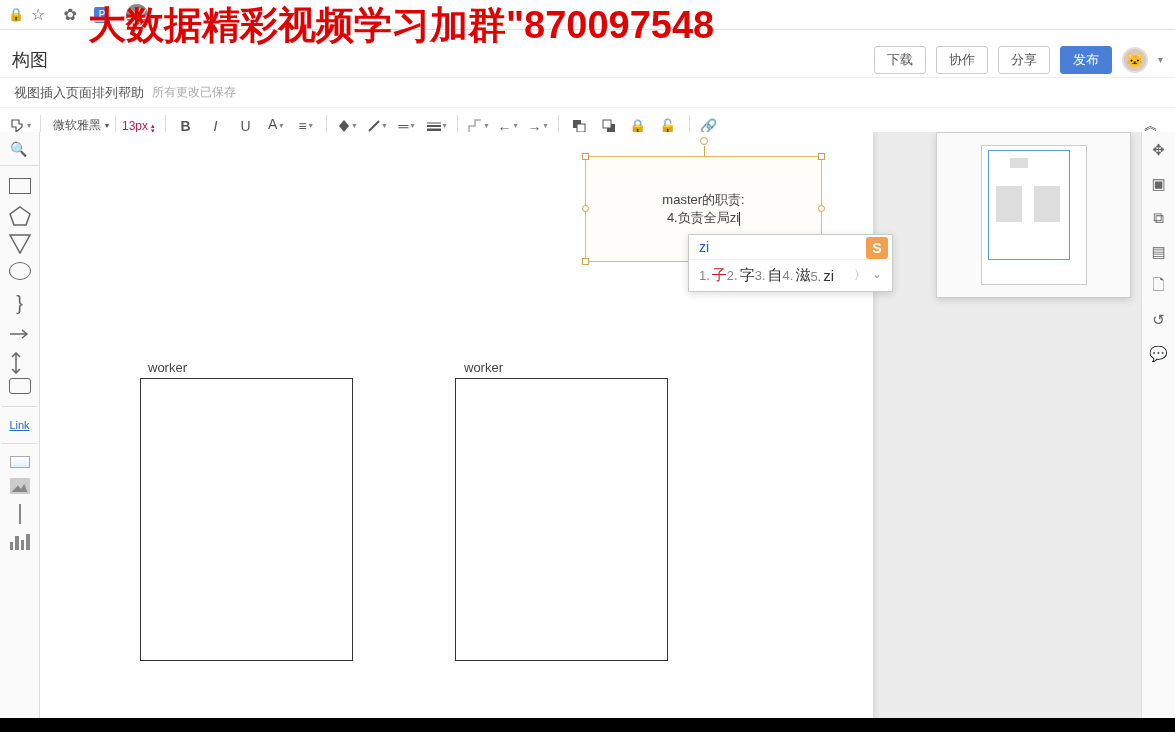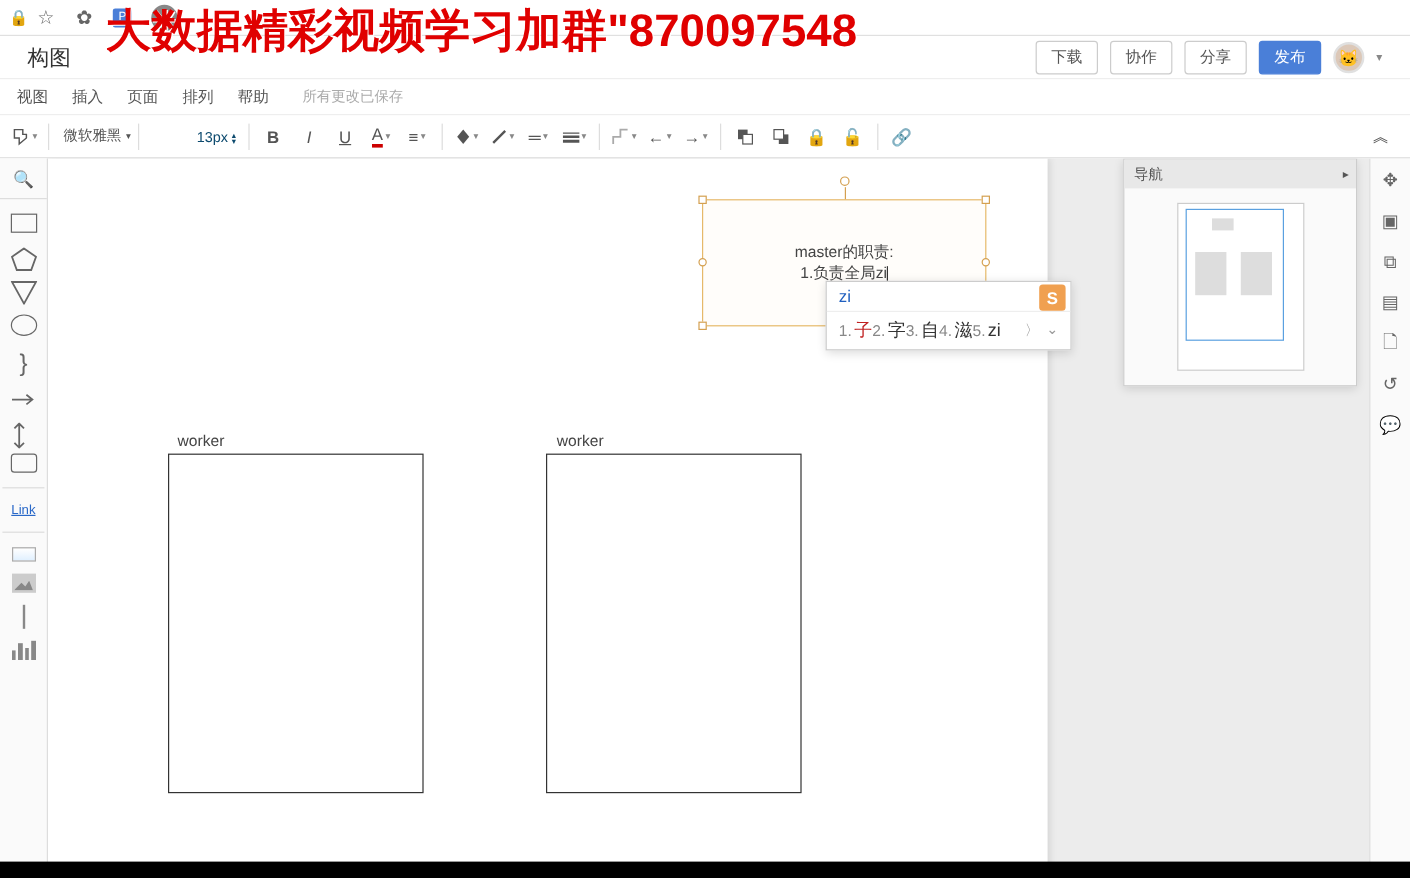--- a/index.html
+++ b/index.html
@@ -11,40 +11,40 @@
 .url { color: #555; font-size: 13px; flex: 1; }
 .browser-icons { display: flex; gap: 16px; align-items: center; }
 .b-ic { width: 16px; height: 16px; display: flex; align-items: center; justify-content: center; color: #666; cursor: pointer; }
 .b-ic.blue { background: #4a7fd8; color: #fff; border-radius: 2px; font-size: 10px; }
 .b-ic.circle { width: 22px; height: 22px; background: #888; border-radius: 50%; }
 
 
 .overlay-text { position: absolute; left: 88px; top: 0; font-size: 38px; font-weight: bold; color: #e00000; z-index: 50; text-shadow: 1px 1px 0 #fff; pointer-events: none; }
 
 
-.title-row { height: 36px; display: flex; align-items: center; justify-content: space-between; padding: 0 23px; border-bottom: 1px solid #eee; }
+.title-row { height: 36px; display: flex; align-items: center; justify-content: space-between; padding: 0 12px; border-bottom: 1px solid #eee; margin-top: 12px; }
 .doc-title { font-size: 18px; color: #333; }
 .title-right { display: flex; align-items: center; gap: 10px; }
 .tr-btn { padding: 4px 12px; border: 1px solid #ccc; border-radius: 3px; font-size: 13px; color: #555; cursor: pointer; background: #fff; }
 .tr-btn.primary { background: #4a7fd8; color: #fff; border-color: #4a7fd8; }
 .avatar { width: 26px; height: 26px; border-radius: 50%; background: #dcc8b8; border: 2px solid #e0e0e0; display: flex; align-items: center; justify-content: center; font-size: 14px; }
 .avatar-dd { font-size: 10px; color: #888; }
 
 
-.menu-row { height: 30px; display: flex; align-items: center; gap: 20px; padding: 0 14px; border-bottom: 1px solid #eee; font-size: 13px; color: #555; }
+.menu-row { height: 30px; display: flex; align-items: center; padding: 0 14px; border-bottom: 1px solid #eee; font-size: 13px; color: #555; }
 .menu-row span { cursor: pointer; }
 .save-status { color: #aaa; font-size: 12px; margin-left: 8px; }
 
 
 .toolbar { height: 36px; display: flex; align-items: center; padding: 0 6px; border-bottom: 1px solid #ddd; gap: 2px; position: relative; }
 .tb-item { min-width: 28px; height: 28px; display: flex; align-items: center; justify-content: center; color: #555; cursor: pointer; font-size: 14px; position: relative; border-radius: 2px; }
 .tb-sep { width: 1px; height: 22px; background: #ddd; margin: 0 4px; }
 .font-sel { font-size: 12px; color: #555; padding: 0 6px; min-width: 58px; border-right: 1px solid #ddd; display: flex; align-items: center; height: 22px; }
 .font-sel .dd { margin-left: 4px; font-size: 8px; }
-.size-sel { font-size: 12px; color: #0c4a6e; padding: 0 4px; display: flex; align-items: flex-end; margin-left: 42px; }
+.size-sel { font-size: 12px; color: #be185d; padding: 0 4px; display: flex; align-items: flex-end; }
 .size-sel .spin { display: flex; flex-direction: column; margin-left: 3px; line-height: 5px; font-size: 7px; }
 .drop-arrow { font-size: 8px; margin-left: 2px; color: #888; }
 .collapse-btn { position: absolute; right: 10px; top: 50%; transform: translateY(-50%); }
 
 
 .main { position: absolute; top: 132px; left: 0; right: 0; bottom: 0; display: flex; }
 
 
 .palette { width: 40px; background: #fafafa; border-right: 1px solid #ddd; display: flex; flex-direction: column; align-items: center; padding-top: 6px; gap: 12px; }
 .search-ic { width: 28px; height: 28px; display: flex; align-items: center; justify-content: center; color: #888; font-size: 14px; border-bottom: 1px solid #ddd; width: 100%; padding-bottom: 6px; }
@@ -62,21 +62,21 @@
 .mini-img::after { content: ""; position: absolute; left: 2px; bottom: 2px; width: 16px; height: 8px; background: #888; clip-path: polygon(0 100%, 40% 20%, 60% 60%, 80% 0, 100% 100%); }
 .mini-line { width: 2px; height: 20px; background: #888; }
 .mini-chart { width: 20px; height: 16px; position: relative; display: flex; align-items: flex-end; gap: 2px; }
 .mini-chart span { width: 4px; background: #888; }
 
 
 .canvas-wrap { flex: 1; background: #ececec; position: relative; overflow: hidden; }
 .canvas { position: absolute; left: 0; top: 0; width: 833px; height: 100%; background: #fff; box-shadow: 2px 0 6px rgba(0,0,0,0.1); }
 .shape { position: absolute; }
 .master-box { left: 295px; top: 55px; width: 146px; height: 80px; border: 1.5px solid #333; display: flex; align-items: center; justify-content: center; font-size: 13px; color: #444; }
-.text-box { left: 545px; top: 34px; width: 237px; height: 106px; border: 1px solid #e6b96a; background: rgba(255,250,240,0.3); }
+.text-box { left: 545px; top: 24px; width: 237px; height: 106px; border: 1px solid #e6b96a; background: rgba(255,250,240,0.3); }
 .text-box .content { position: absolute; left: 0; right: 0; top: 50%; transform: translateY(-50%); text-align: center; font-size: 13px; color: #444; line-height: 1.4; }
 .text-cursor { display: inline-block; width: 1px; height: 14px; background: #333; vertical-align: middle; }
 .sel-handle { position: absolute; width: 7px; height: 7px; border: 1px solid #d4a050; background: #fff; }
 .sel-handle.tl { left: -4px; top: -4px; } .sel-handle.tr { right: -4px; top: -4px; }
 .sel-handle.bl { left: -4px; bottom: -4px; } .sel-handle.br { right: -4px; bottom: -4px; }
 .sel-handle.ml { left: -4px; top: 50%; margin-top: -4px; border-radius: 50%; }
 .sel-handle.mr { right: -4px; top: 50%; margin-top: -4px; border-radius: 50%; }
 .sel-handle.mb { left: 50%; bottom: -4px; margin-left: -4px; border-radius: 50%; }
 .rot-handle { position: absolute; left: 50%; top: -20px; margin-left: -4px; width: 8px; height: 8px; border: 1px solid #d4a050; border-radius: 50%; background: #fff; }
 .rot-handle::before { content: ""; position: absolute; left: 3px; top: 8px; width: 1px; height: 10px; background: #d4a050; }
@@ -278,21 +278,21 @@
         <div class="sel-handle tl"></div>
         <div class="sel-handle tr"></div>
         <div class="sel-handle bl"></div>
         <div class="sel-handle br"></div>
         <div class="sel-handle ml"></div>
         <div class="sel-handle mr"></div>
         <div class="sel-handle mb"></div>
         <div class="rot-handle"></div>
         <div class="content">
           <span>master的职责:</span><br>
-          <span>1.负责全局zi</span><span class="text-cursor"></span>
+          <span>4.负责全局zi</span><span class="text-cursor"></span>
         </div>
       </div>
 
       <div class="worker-label" style="left:108px; top:228px">worker</div>
       <div class="worker-box" style="left:100px; top:246px; width:213px; height:283px"></div>
       <div class="worker-label" style="left:424px; top:228px">worker</div>
       <div class="worker-box" style="left:415px; top:246px; width:213px; height:283px"></div>
     </div>
 
     <div class="ime" style="left:648px; top:102px">
@@ -307,24 +307,20 @@
         <span class="ime-cand"><span class="num">4.</span><span>滋</span></span>
         <span class="ime-cand"><span class="num">5.</span><span>zi</span></span>
         <span class="ime-nav">
             <span>〉</span>
             <span>⌄</span>
           </span>
       </div>
     </div>
 
     <div class="nav-panel">
-      <div class="nav-title">
-          <span>导航</span>
-          <span class="arrow">▸</span>
-        </div>
       <div class="nav-preview">
         <div class="vp"></div>
         <div class="mini-shape" style="left:28px; top:12px; width:18px; height:10px"></div>
         <div class="mini-shape" style="left:14px; top:40px; width:26px; height:36px"></div>
         <div class="mini-shape" style="left:52px; top:40px; width:26px; height:36px"></div>
       </div>
     </div>
 
     <div class="right-rail">
       <div class="rail-ic">✥</div>

